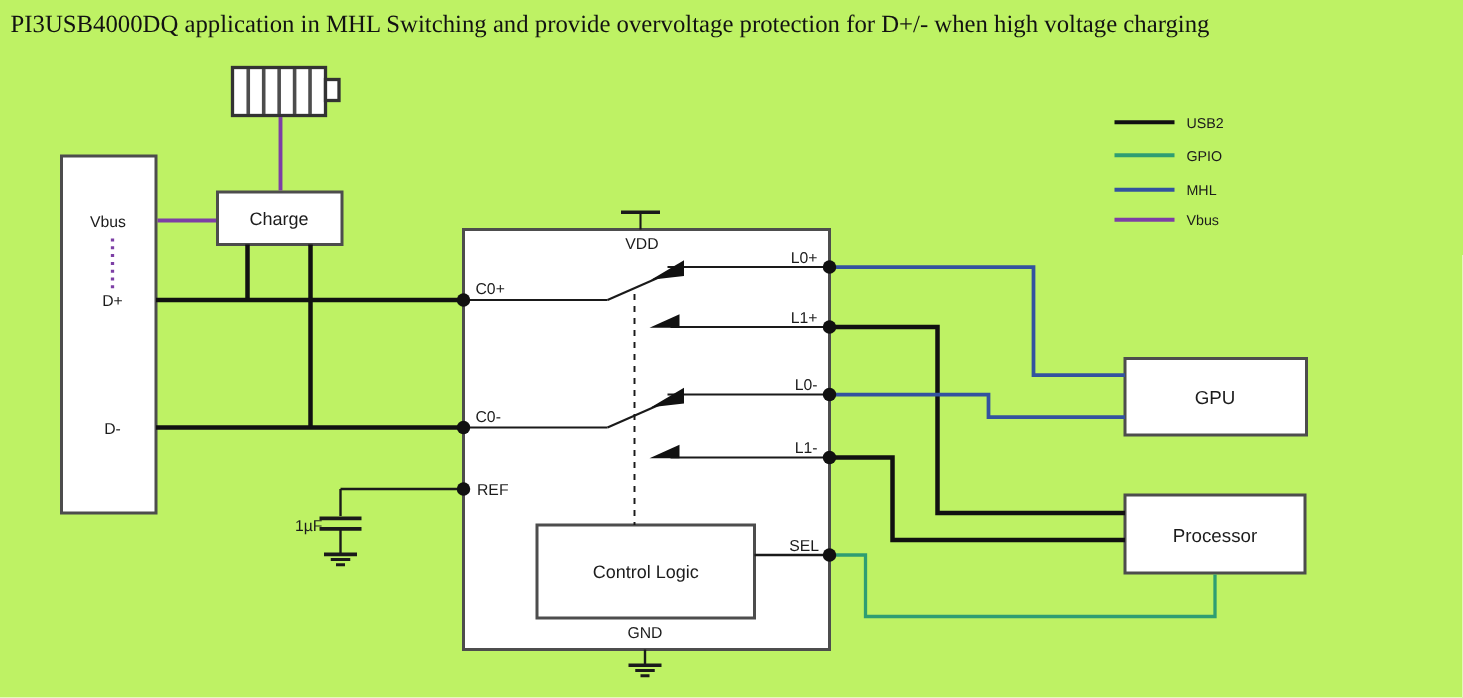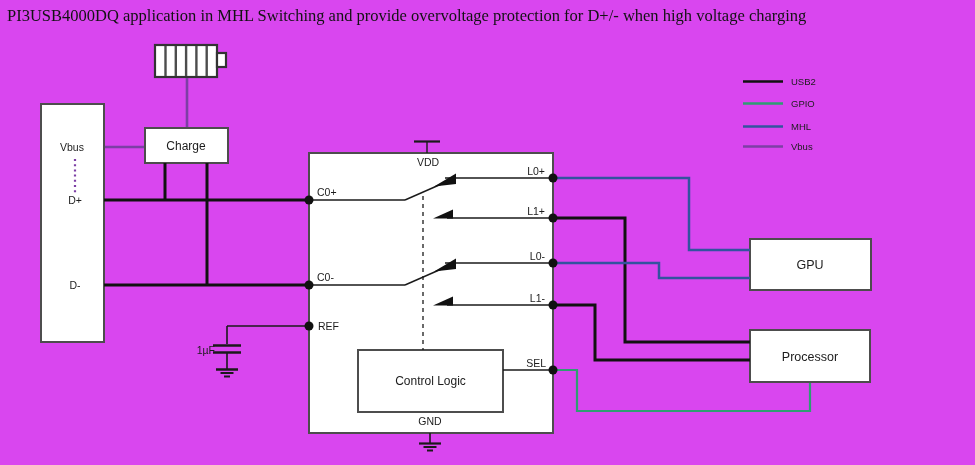--- a/index.html
+++ b/index.html
@@ -1,18 +1,18 @@
 <!DOCTYPE html>
 <html><head>
 <meta charset="utf-8">
 <style>
   html,body { margin:0; padding:0; background:#ffffff; }
   .stage {
     position:relative; width:975px; height:465px;
-    background:#d946ef; overflow:hidden;
+    background:#bef264; overflow:hidden;
     font-family:"Liberation Sans", sans-serif;
   }
   .title {
     position:absolute; left:7px; top:6px; width:965px;
     font-family:"Liberation Serif", serif;
     font-size:16.5px; color:#121212; white-space:nowrap;
   }
   svg { position:absolute; left:0; top:0; }
   text {
     font-family:"Liberation Sans", sans-serif;

